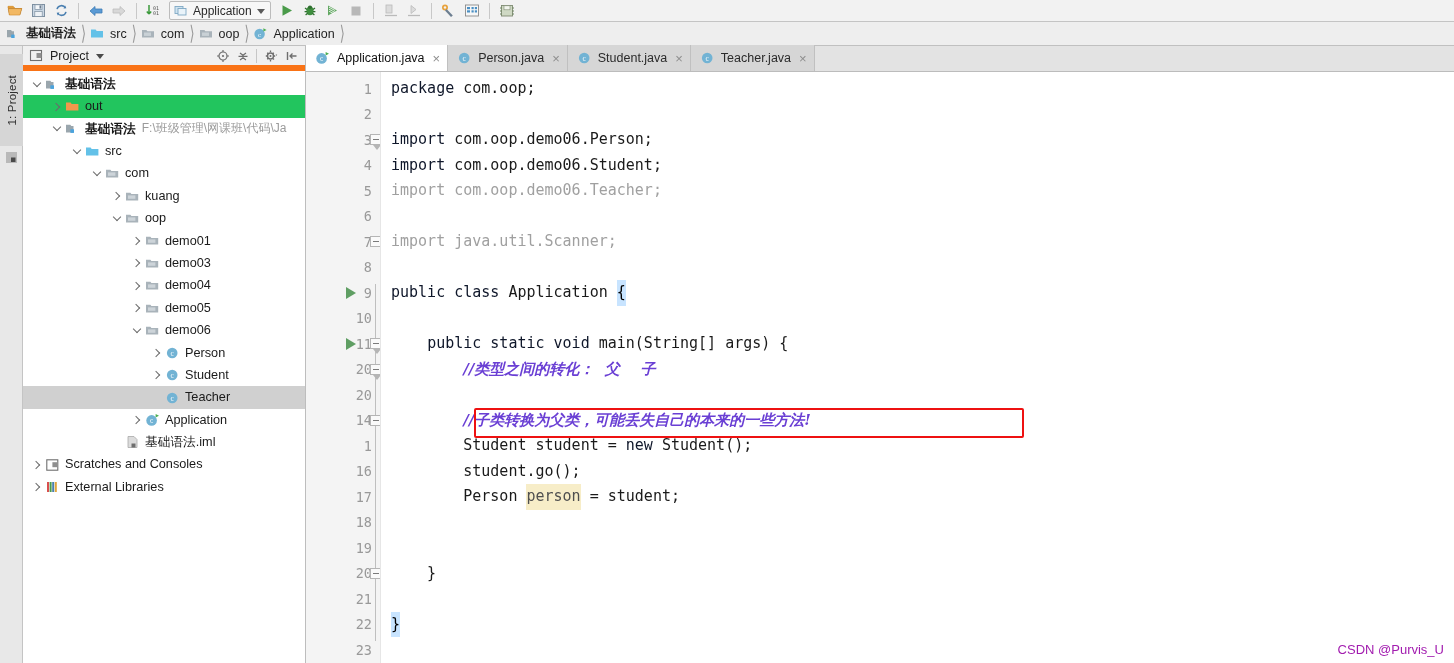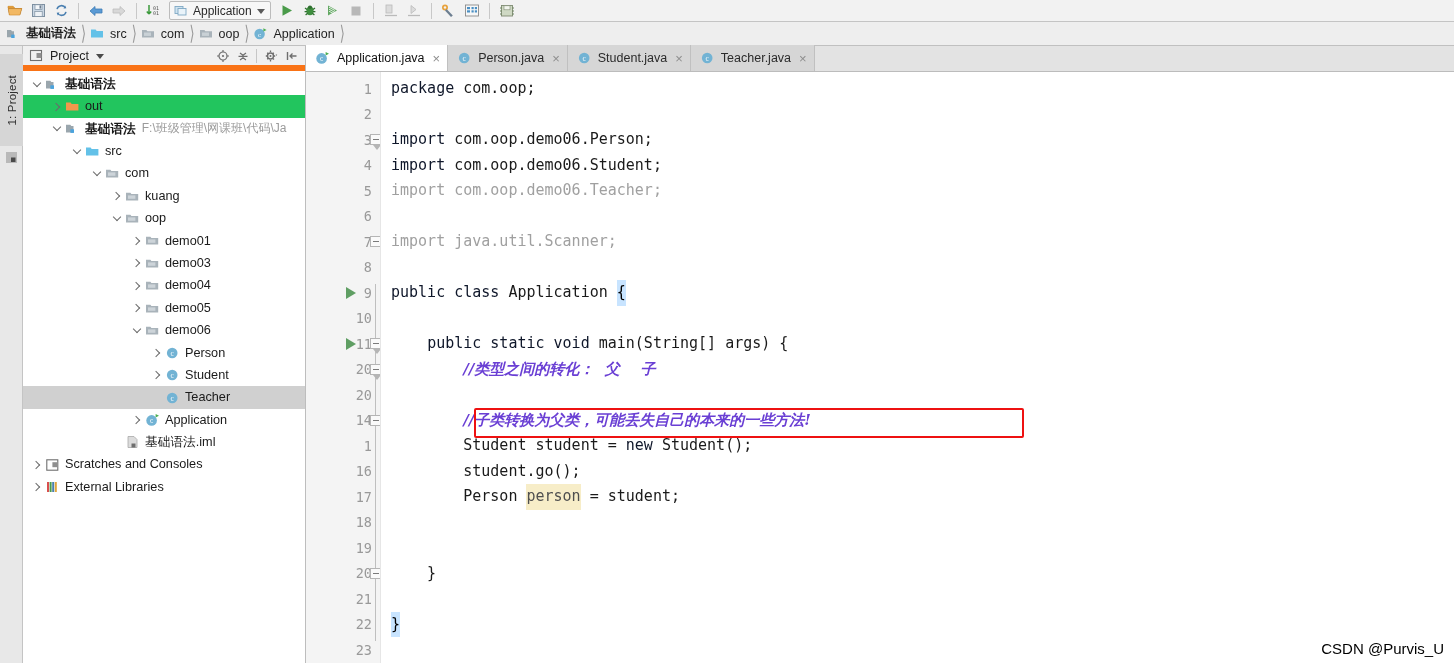--- a/index.html
+++ b/index.html
@@ -259,22 +259,22 @@
   #redbox {
     position: absolute;
     border: 2.5px solid #ee1111;
     border-radius: 2px;
     pointer-events: none;
   }
 
   #watermark {
     position: absolute;
     right: 10px; bottom: 6px;
-    font-size: 15px;
-    color: #000000;
+    font-size: 13px;
+    color: #a21caf;
     font-family: "Liberation Sans", sans-serif;
   }
 </style>
 </head>
 <body>
 
 <div id="toolbar">
 
   <div class="tb-icon">
     <svg width="16" height="15" viewBox="0 0 16 15">

